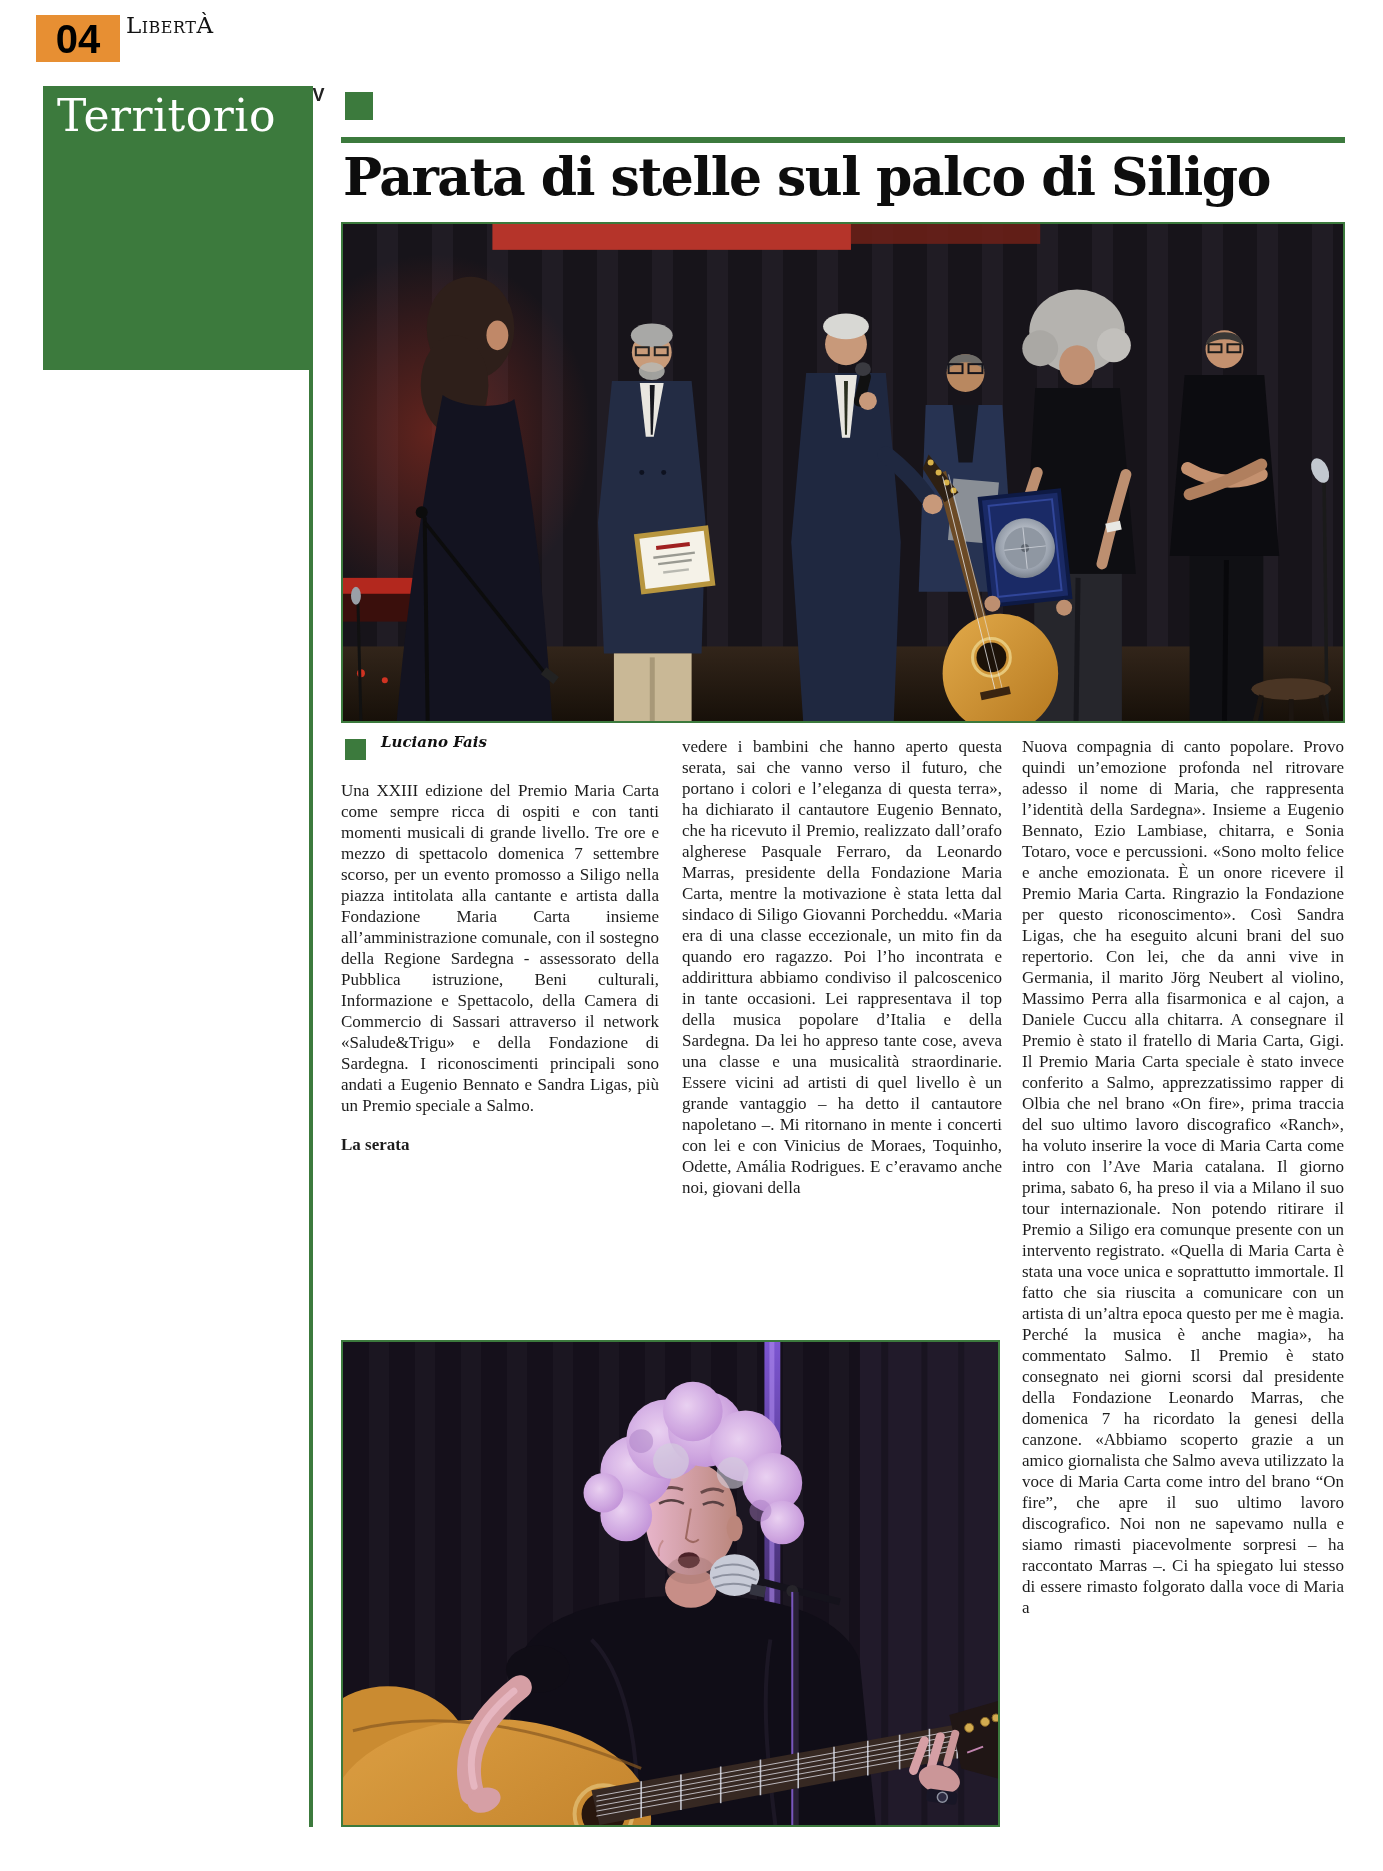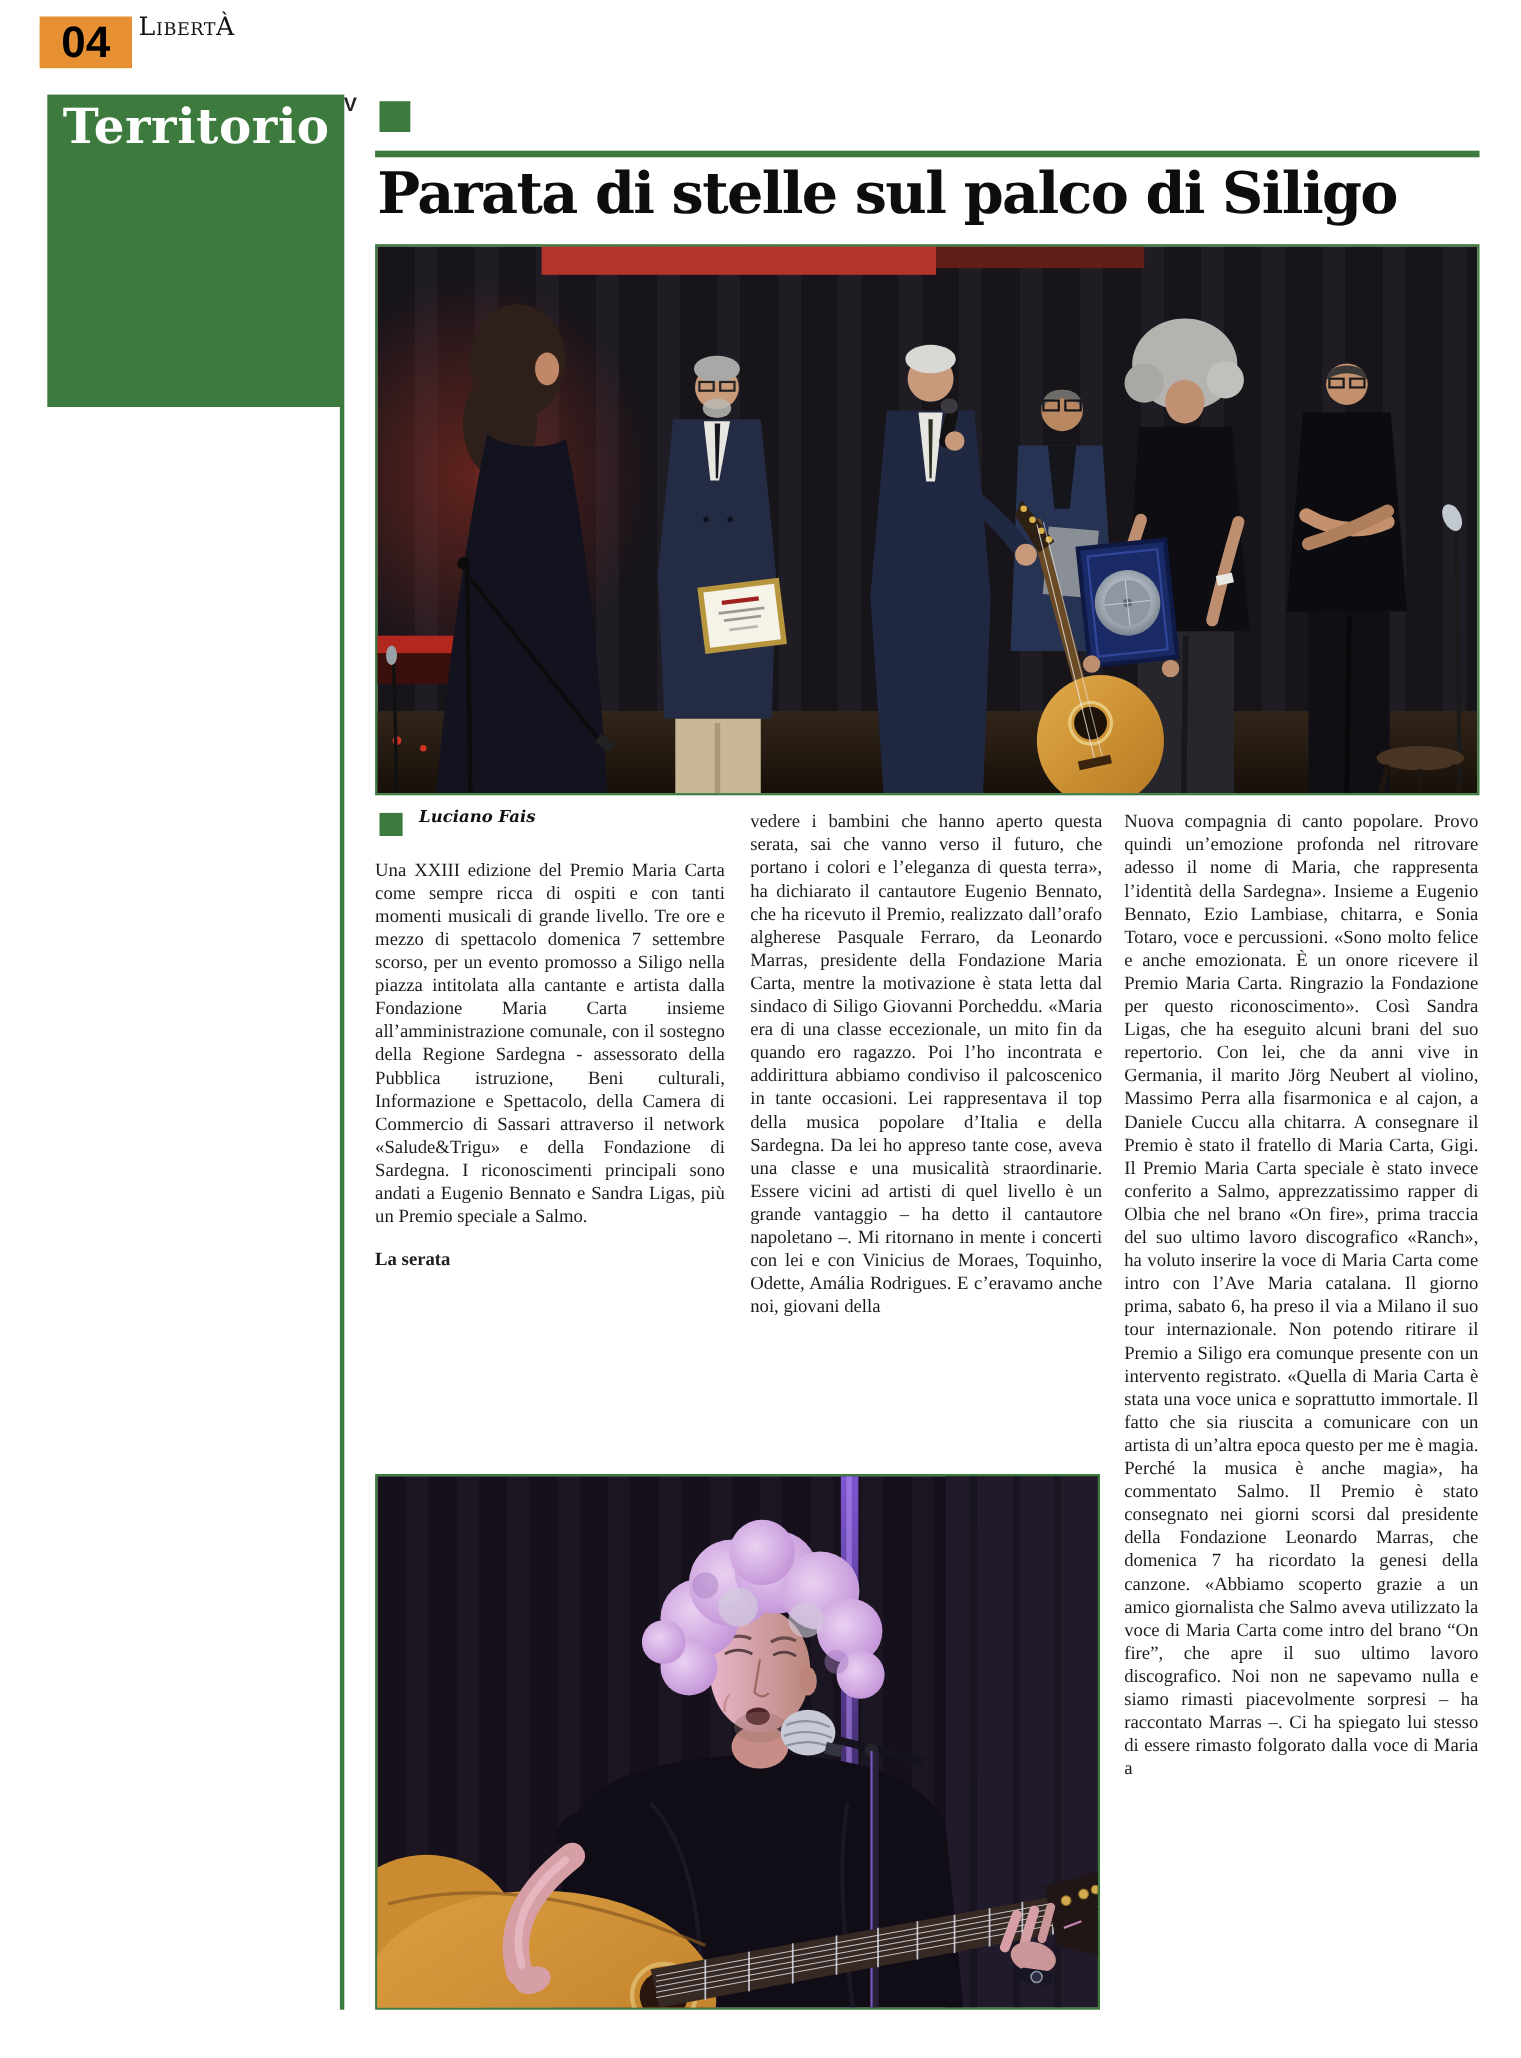--- a/index.html
+++ b/index.html
@@ -20,21 +20,21 @@
   }
   .issue-line{
     position:absolute;left:110px;top:37px;
     font-family:"Liberation Sans",sans-serif;font-weight:bold;font-size:18px;color:#222;margin-top:48px;
   }
   
   .section-box{
     position:absolute;left:43px;top:86px;width:270px;height:284px;background:#3c7a3d;
   }
   .section-box .label{
-    font-family:"DejaVu Serif",serif;font-weight:bold;color:#fff;
+    font-family:"DejaVu Serif",serif;font-weight:normal;color:#fff;
     font-size:44px;padding:4px 4px 0 14px;display:block;letter-spacing:.5px;
   }
   .green-rail{
     position:absolute;left:309px;top:370px;width:4px;height:1457px;background:#3c7a3d;
   }
   
   .kicker-square{
     position:absolute;left:345px;top:92px;width:28px;height:28px;background:#3c7a3d;
   }
   .kicker{

